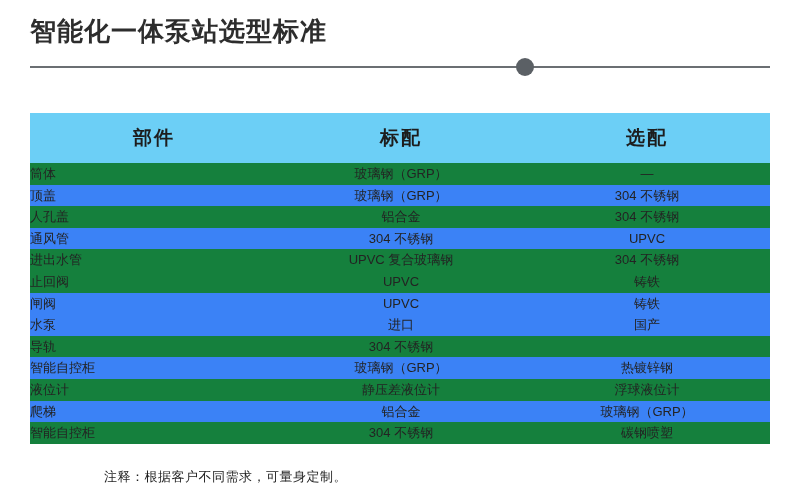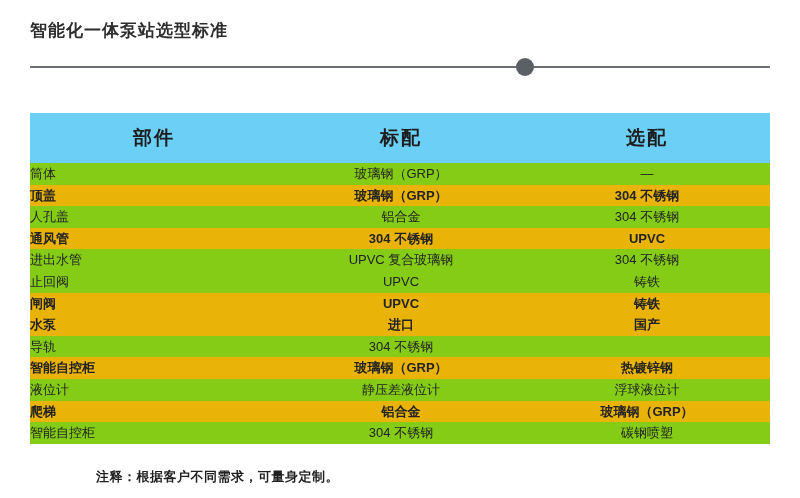--- a/index.html
+++ b/index.html
@@ -17,21 +17,21 @@
     position: relative;
     width: 800px;
     height: 498px;
     box-sizing: border-box;
   }
   .title-block {
     position: relative;
     padding: 14px 0 0 30px;
   }
   .title {
-    font-size: 17px;
+    font-size: 26px;
     font-weight: bold;
     color: #2d2d2d;
     letter-spacing: 1px;
     line-height: 34px;
   }
   .rule-wrap {
     position: relative;
     margin-top: 10px;
     height: 18px;
   }
@@ -80,35 +80,34 @@
   table.spec tbody td {
     font-size: 13px;
     color: #232323;
     height: 21.6px;
     line-height: 21.6px;
     padding: 0;
     border: none;
     white-space: nowrap;
   }
   table.spec tbody tr.alt td {
-    background: #eab308;
-    font-weight: bold;
+    background: #3b82f6;
   }
   table.spec tbody tr.plain td {
-    background: #84cc16;
+    background: #15803d;
   }
   td.col1 { padding-left: 40px; text-align: left; }
   td.col2 { text-align: center; }
   td.col3 { text-align: center; }
   .note {
     position: absolute;
-    left: 96px;
+    left: 104px;
     top: 468px;
     font-size: 13px;
-    font-weight: bold;
+    font-weight: normal;
     color: #1f1f1f;
     letter-spacing: 0.5px;
   }
 </style>
 </head>
 <body>
 
 <div class="page">
 
   <div class="title-block">

